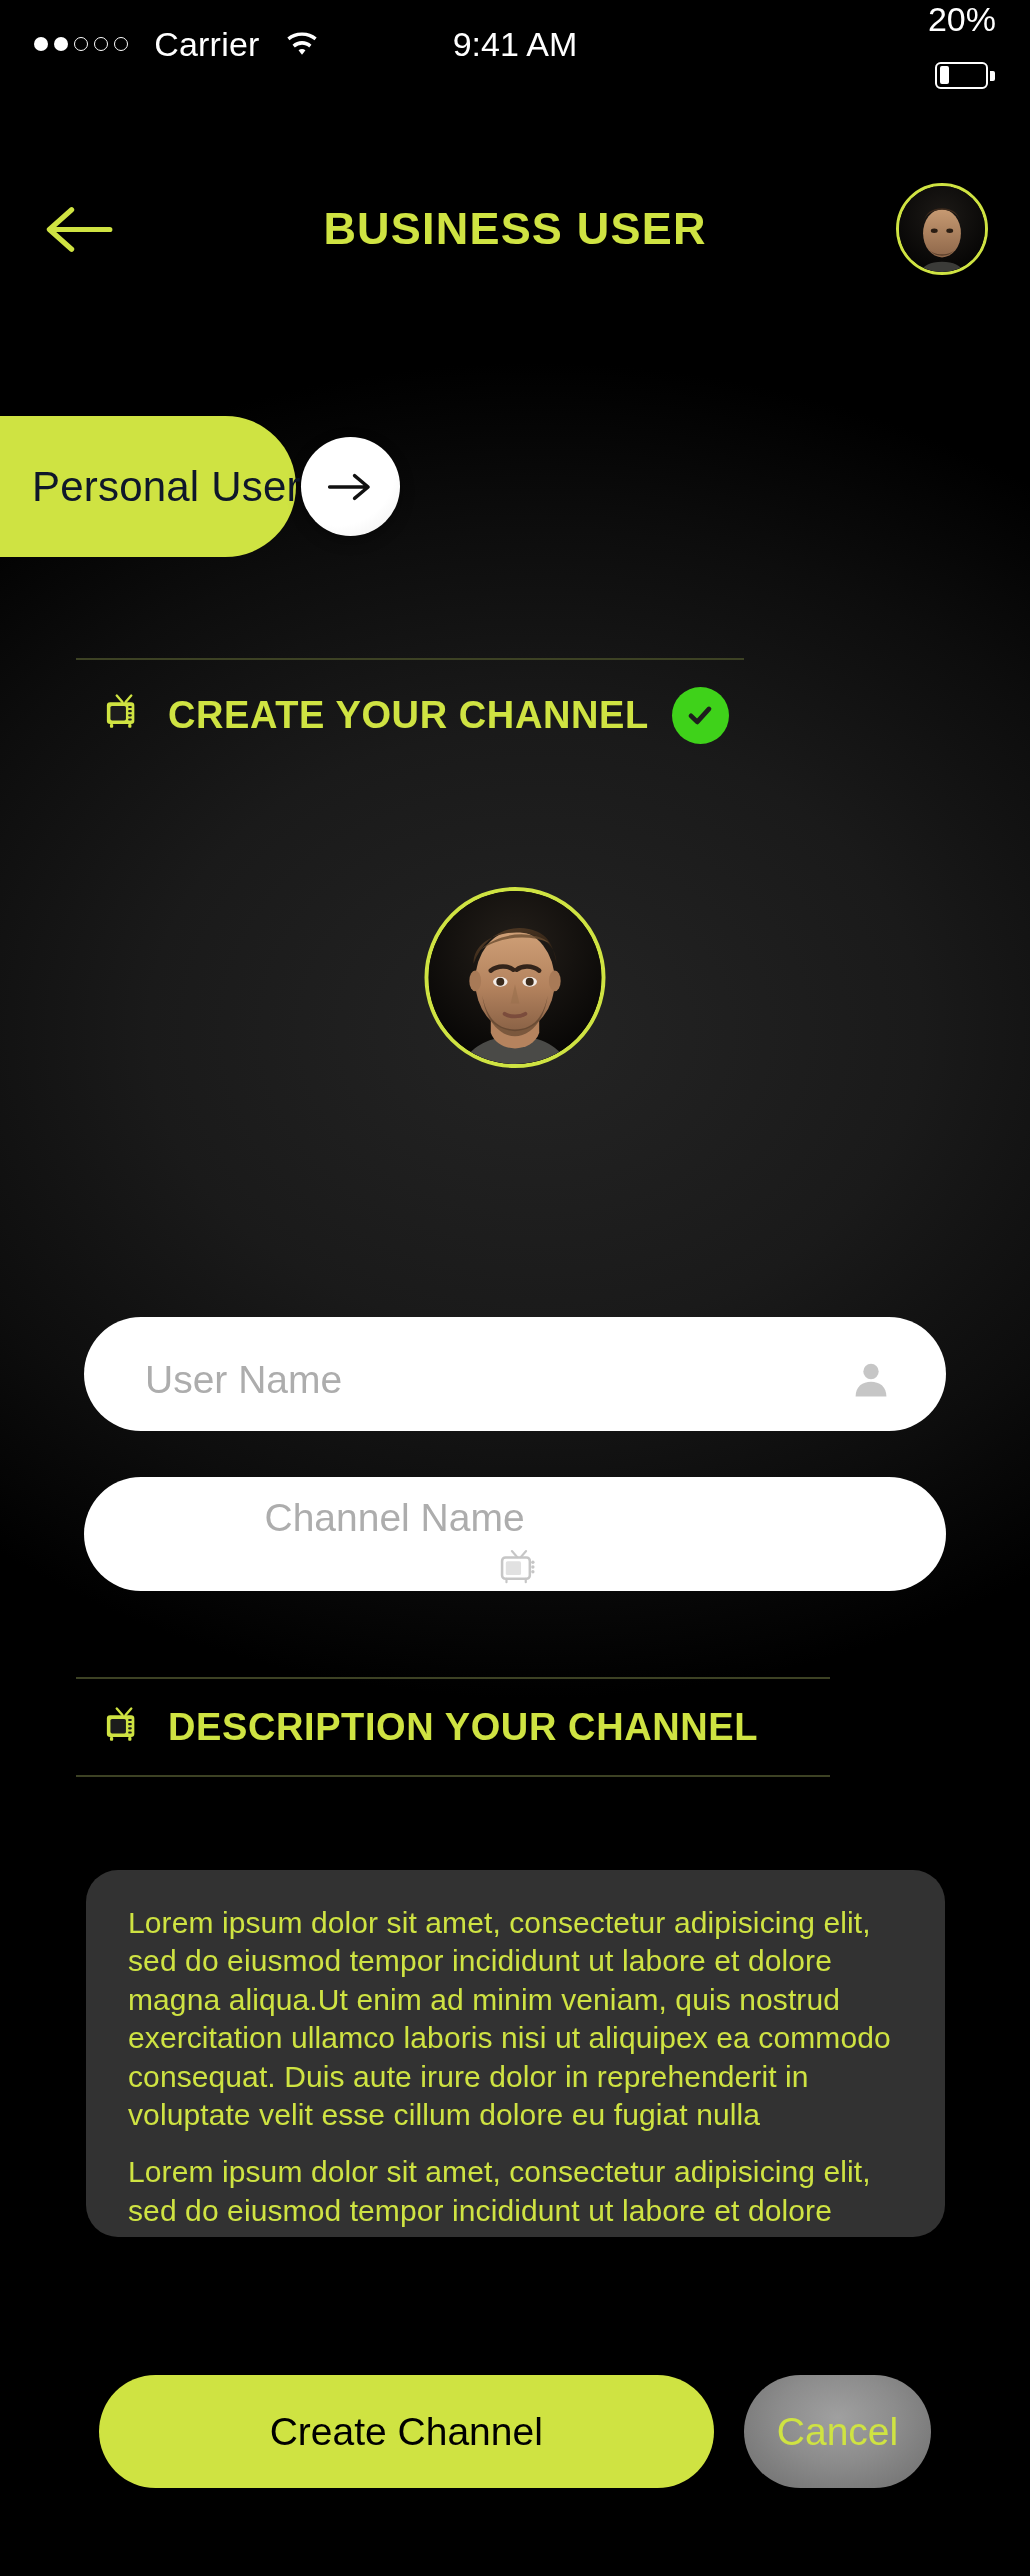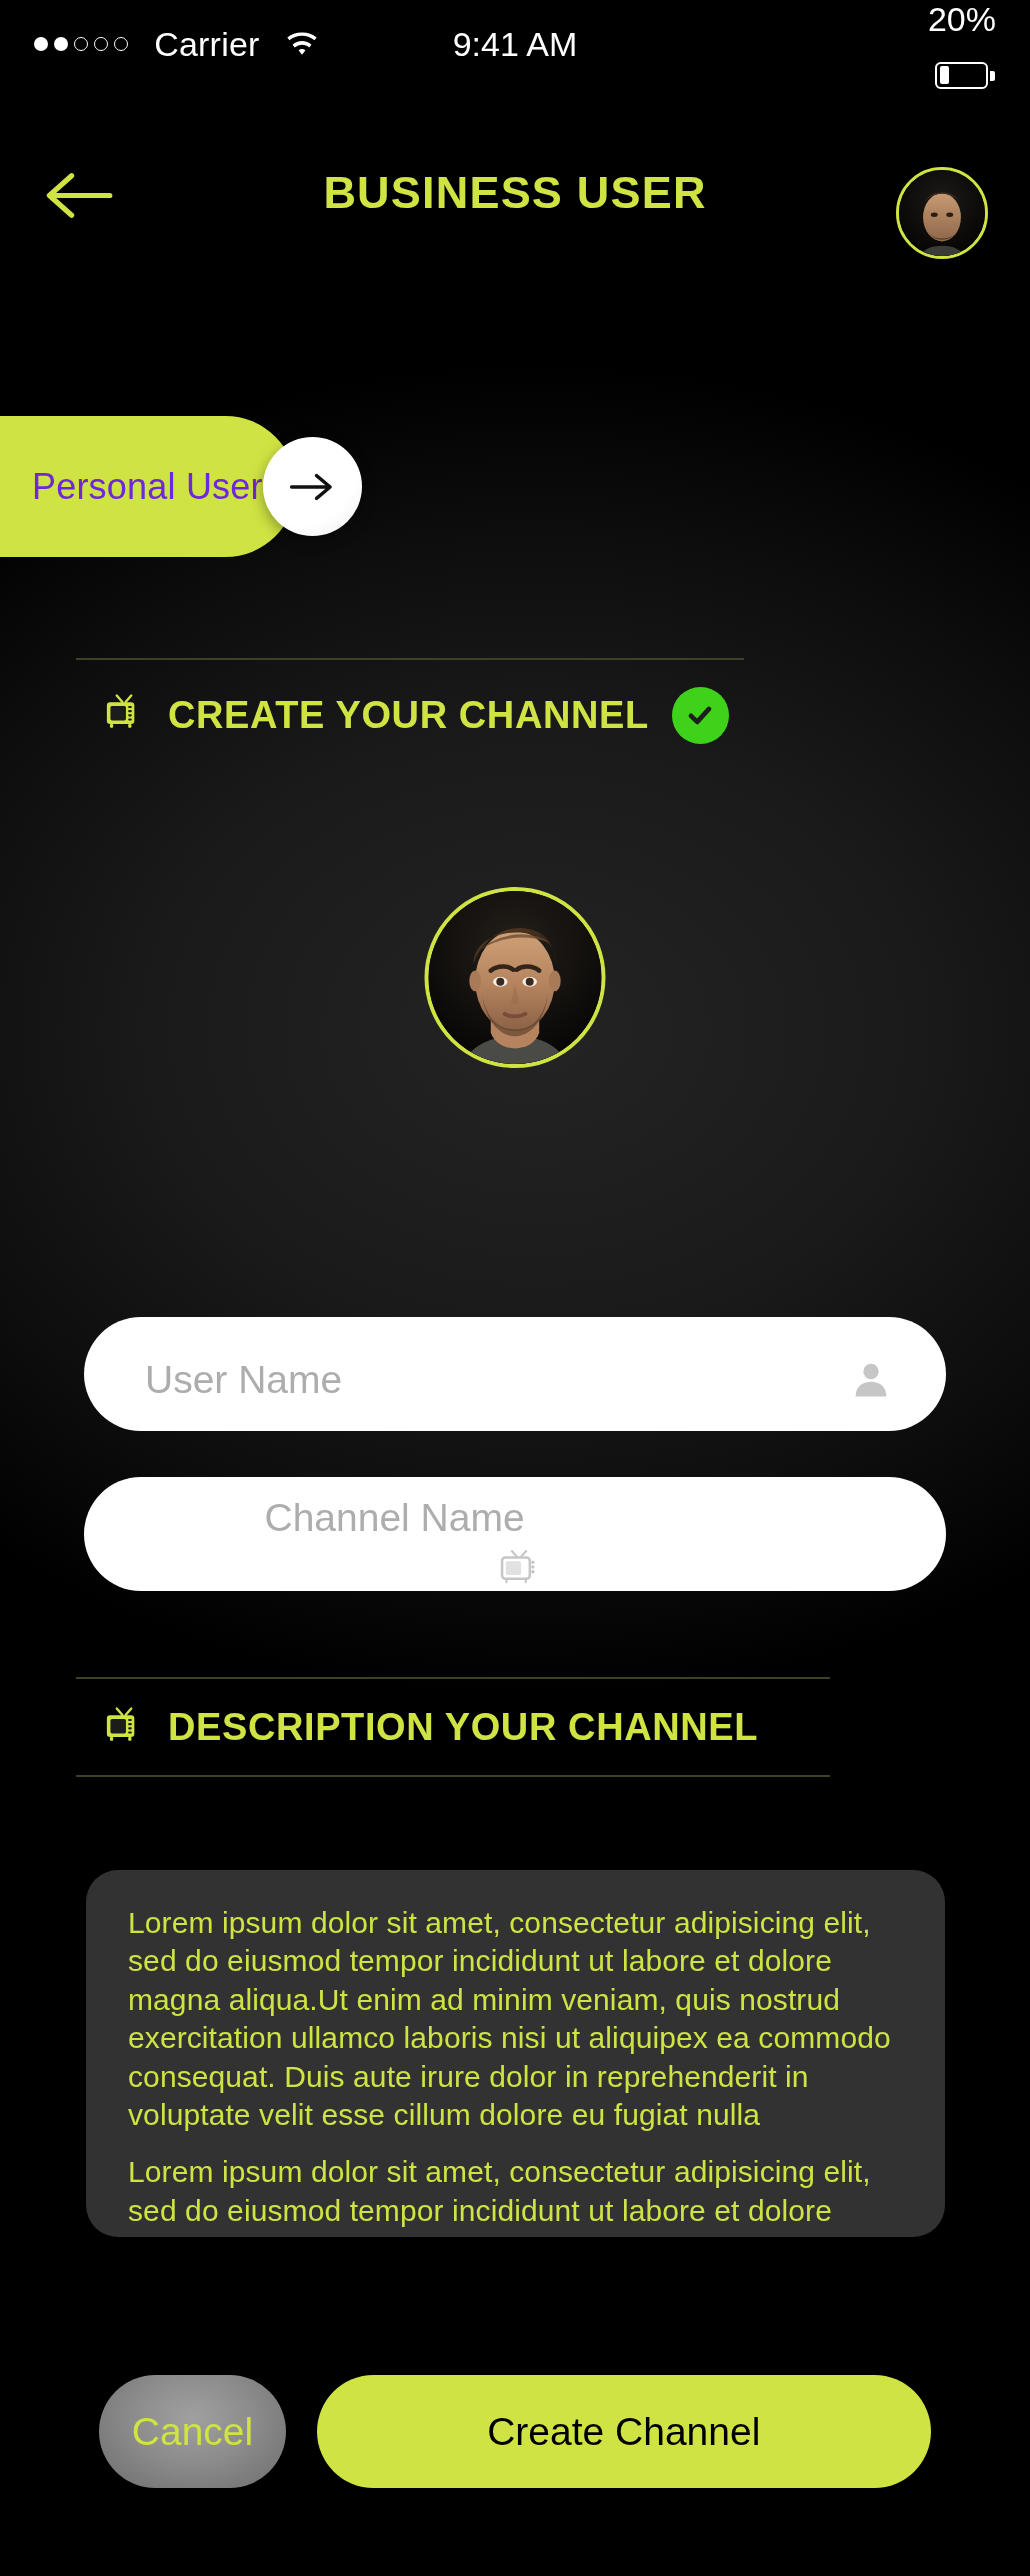--- a/index.html
+++ b/index.html
@@ -45,21 +45,21 @@
   }
   .battery::after {
     content:""; position:absolute; right:-8.6px; top:7.6px;
     width:4.8px; height:9.5px; background:#fff; border-radius:0 1.9px 1.9px 0;
   }
   .battery .fill { height:100%; background:#fff; border-radius:1.9px; }
 
   
   .header {
     position:absolute; top:167px; left:0; right:0; height:124px;
-    display:flex; align-items:flex-start; padding:0 42px;
+    display:flex; align-items:center; padding:0 42px;
   }
   .back-arrow { width:74px; height:57px; flex:0 0 auto; cursor:pointer; }
   .page-title {
     position:absolute; left:0; right:0; text-align:center;
     font-size:45px; font-weight:700; letter-spacing:1.2px;
     color:#cfe342; pointer-events:none;
   }
   .header-avatar {
     margin-left:auto; width:92px; height:92px; border-radius:50%;
     border:3.8px solid #cfe342; overflow:hidden; z-index:2;
@@ -70,21 +70,21 @@
   .switch-pill {
     position:absolute; top:416px; left:0;
     width:296px; height:141px;
     background:#cfe342;
     border-radius:0 88px 88px 0;
     display:flex; align-items:center;
     padding-left:32px; padding-right:11.4px;
     cursor:pointer;
   }
   .switch-label {
-    font-size:36px; color:#6d28d9; font-weight:400;
+    font-size:42px; color:#0f172a; font-weight:400;
     letter-spacing:0.2px; white-space:nowrap;
   }
   .switch-knob {
     margin-left:auto;
     width:99px; height:99px; border-radius:50%;
     background:radial-gradient(circle at 38% 32%, #fff 62%, #ececec 100%);
     box-shadow:0 4.8px 13.4px rgba(0,0,0,.35);
     display:flex; align-items:center; justify-content:center;
     flex:0 0 auto;
   }
@@ -351,18 +351,18 @@
     </div>
     <div class="divider"></div>
   </div>
 
   <div class="desc-card">
     <p>Lorem ipsum dolor sit amet, consectetur adipisicing elit, sed do eiusmod tempor incididunt ut labore et dolore magna aliqua.Ut enim ad minim veniam, quis nostrud exercitation ullamco laboris nisi ut aliquipex ea commodo consequat. Duis aute irure dolor in reprehenderit in voluptate velit esse cillum dolore eu fugiat nulla</p>
     <p>Lorem ipsum dolor sit amet, consectetur adipisicing elit, sed do eiusmod tempor incididunt ut labore et dolore magna aliqua.Ut enim ad minim veniam, quis</p>
   </div>
 
   <div class="actions">
+    <button class="btn btn-create">Create Channel</button>
     <button class="btn btn-cancel">Cancel</button>
-    <button class="btn btn-create">Create Channel</button>
   </div>
 
 </div>
 
 
 </body></html>

